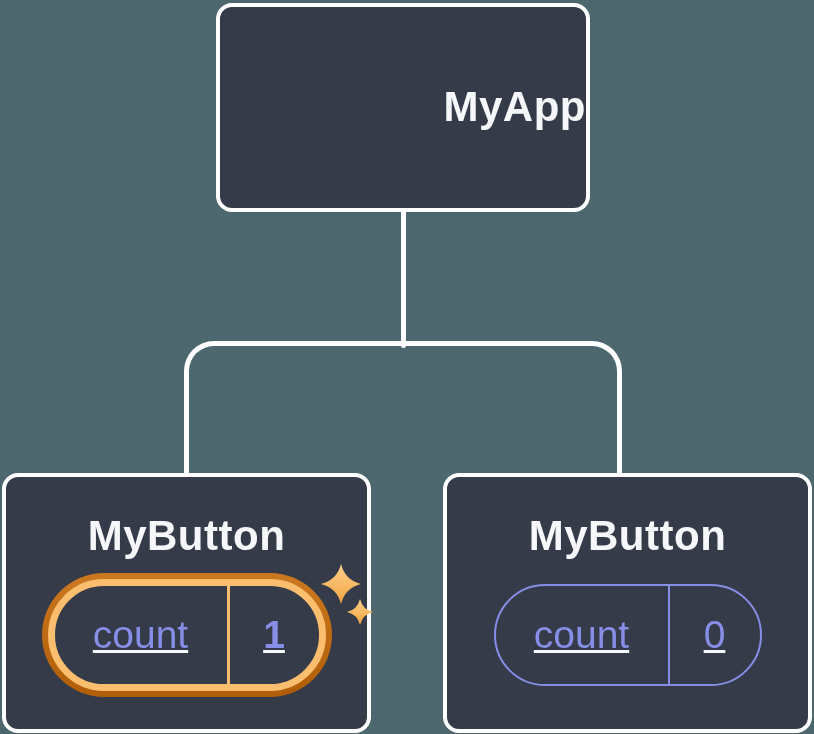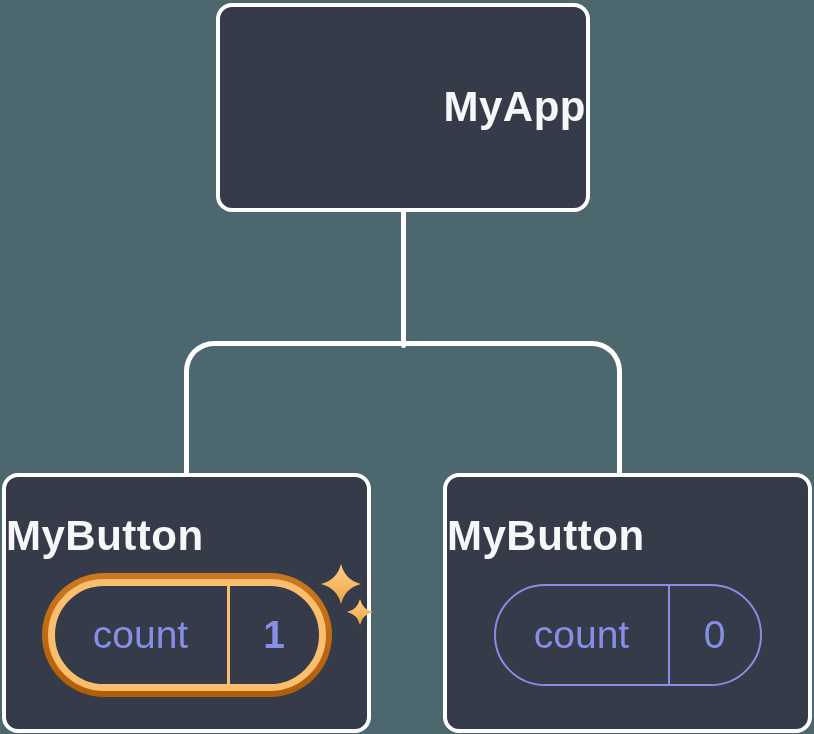--- a/index.html
+++ b/index.html
@@ -40,38 +40,38 @@
     color: #F6F7F9;
   }
   .card-root {
     left: 216px; top: 3px;
     width: 374px; height: 209px;
     display: flex; align-items: center; justify-content: flex-end;
   }
   .card-child {
     top: 473px;
     width: 369px; height: 260px;
-    display: flex; flex-direction: column; 
+    display: flex; flex-direction: column; align-items: center;
     padding-top: 36px;
   }
   .card-child-1 { left: 2px; }
   .card-child-2 { left: 443px; }
 
   .node-title {
     font-size: 42px;
     font-weight: 600;
     letter-spacing: 0.5px;
     line-height: 1.1;
     color: #F6F7F9;
   }
 
   .pill-row {
     margin-top: 14px;
     height: 124px;
-    display: flex; align-items: center; justify-content: center;
+    display: flex; align-items: center; justify-content: center; text-decoration: underline;
   }
 
   
   .pill {
     width: 268px; height: 102px;
     border: 2px solid #878EE8;
     border-radius: 60px;
     display: flex; align-items: stretch;
     overflow: hidden;
     background: #353B48;

